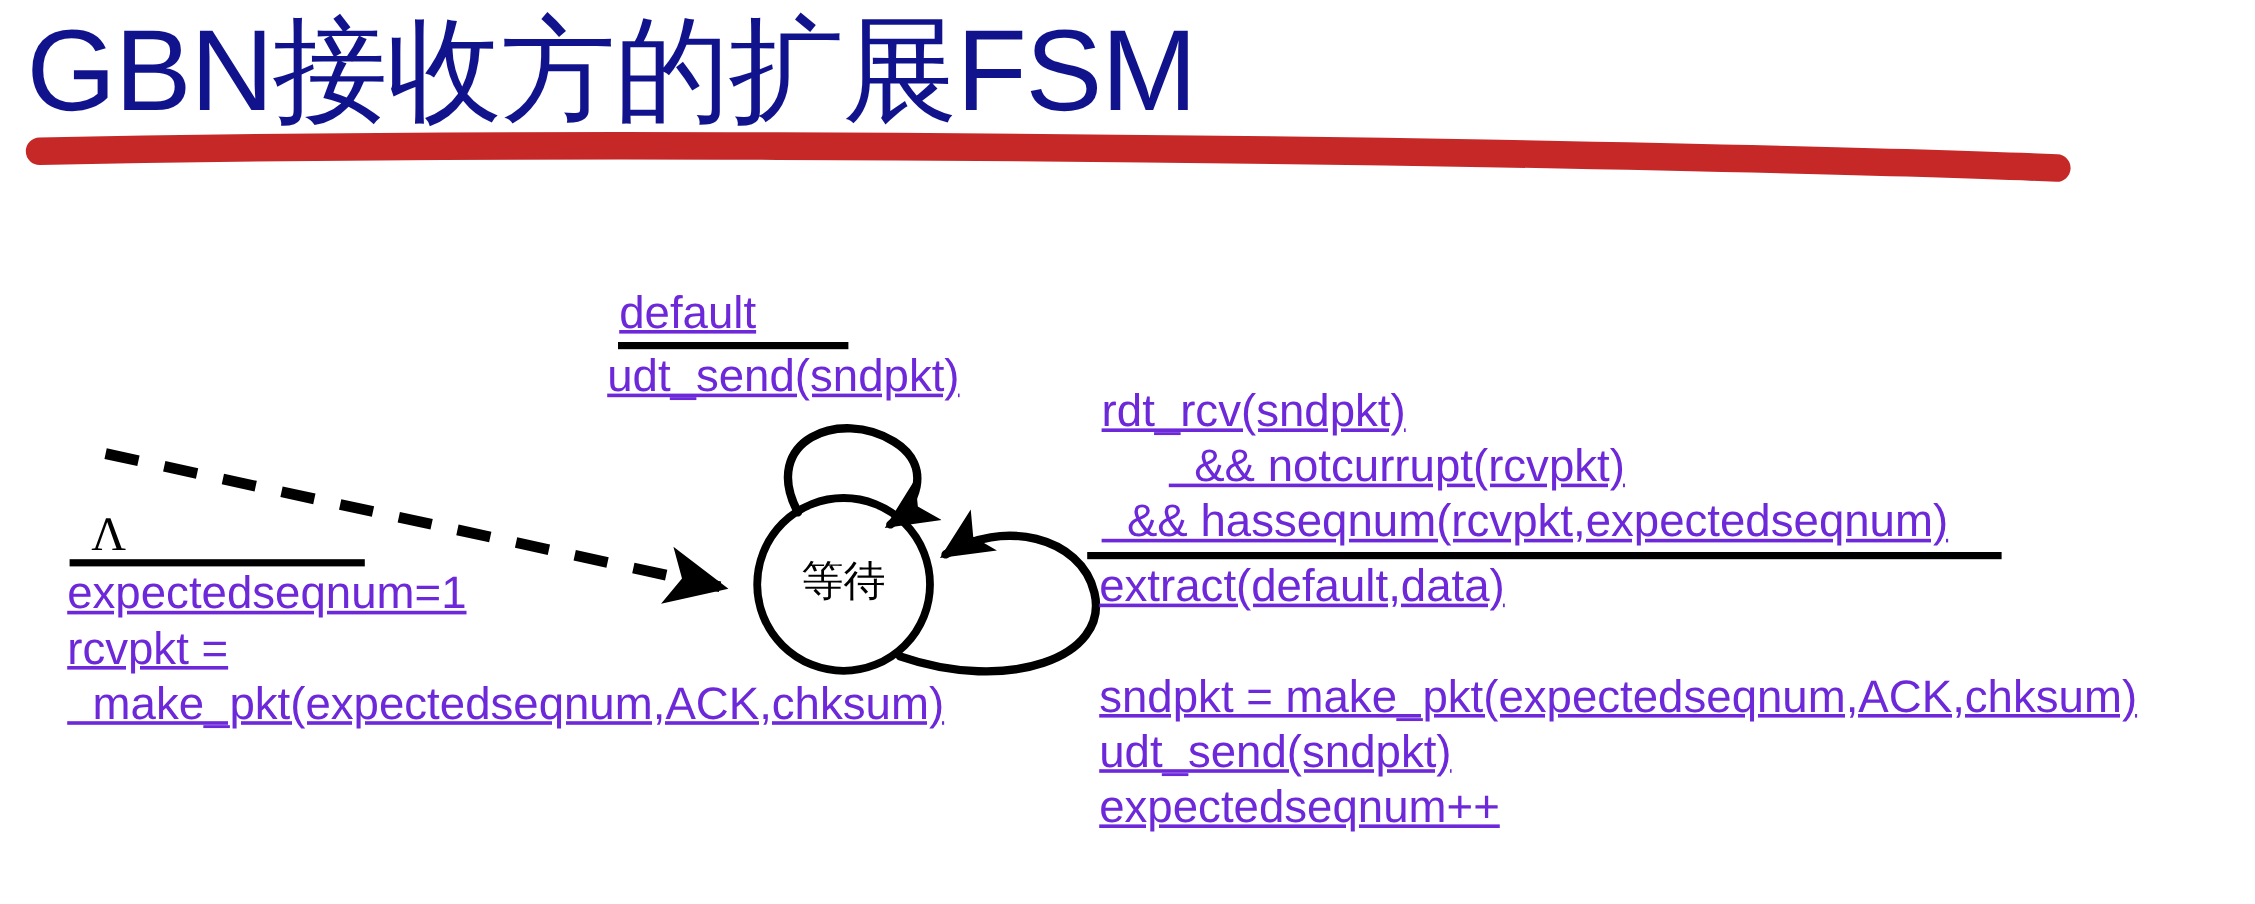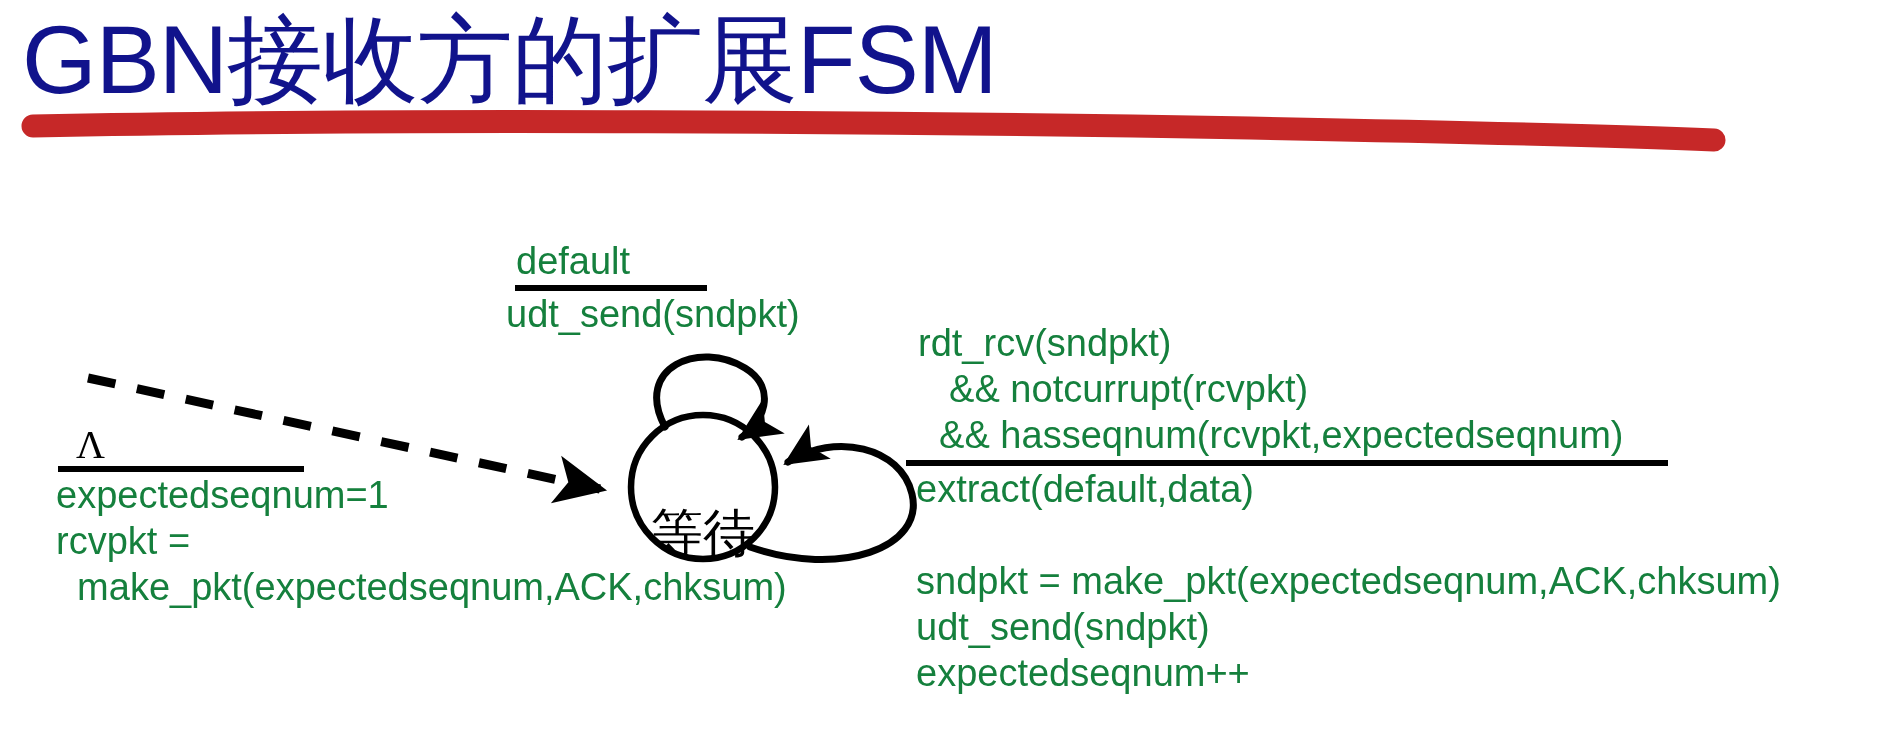--- a/index.html
+++ b/index.html
@@ -50,32 +50,32 @@
     width: 1879px;
     height: 753px;
     pointer-events: none;
   }
   
   .txt {
     position: absolute;
     white-space: pre;
     font-size: 38px;
     line-height: 46px;
-    color: #15803d;
+    color: #6d28d9;
+    text-decoration: underline;
   }
   .state-label {
     position: absolute;
     left: 633px;
     top: 458px;
     width: 140px;
     text-align: center;
-    font-size: 52px;
+    font-size: 35px;
     line-height: 54px;
     color: #000000;
-    margin-top: 48px;
   }
   .lambda {
     position: absolute;
     left: 76px;
     top: 423px;
     font-size: 40px;
     line-height: 44px;
     font-family: "Liberation Serif", serif;
     color: #000000;
   }
@@ -89,21 +89,21 @@
   #rule-right   { left: 906px; top: 460px; width: 762px; }
 
   #label-default      { left: 516px; top: 238px; }
   #label-udt-send     { left: 506px; top: 291px; }
 
   #left-line-1 { left: 56px; top: 472px; }
   #left-line-2 { left: 56px; top: 518px; }
   #left-line-3 { left: 56px; top: 564px; }
 
   #right-cond-1 { left: 918px; top: 320px; }
-  #right-cond-2 { left: 928px; top: 366px; }
+  #right-cond-2 { left: 974px; top: 366px; }
   #right-cond-3 { left: 918px; top: 412px; }
 
   #right-act-1 { left: 916px; top: 466px; }
   #right-act-2 { left: 916px; top: 512px; }
   #right-act-3 { left: 916px; top: 558px; }
   #right-act-4 { left: 916px; top: 604px; }
   #right-act-5 { left: 916px; top: 650px; }
 </style>
 </head>
 <body>

